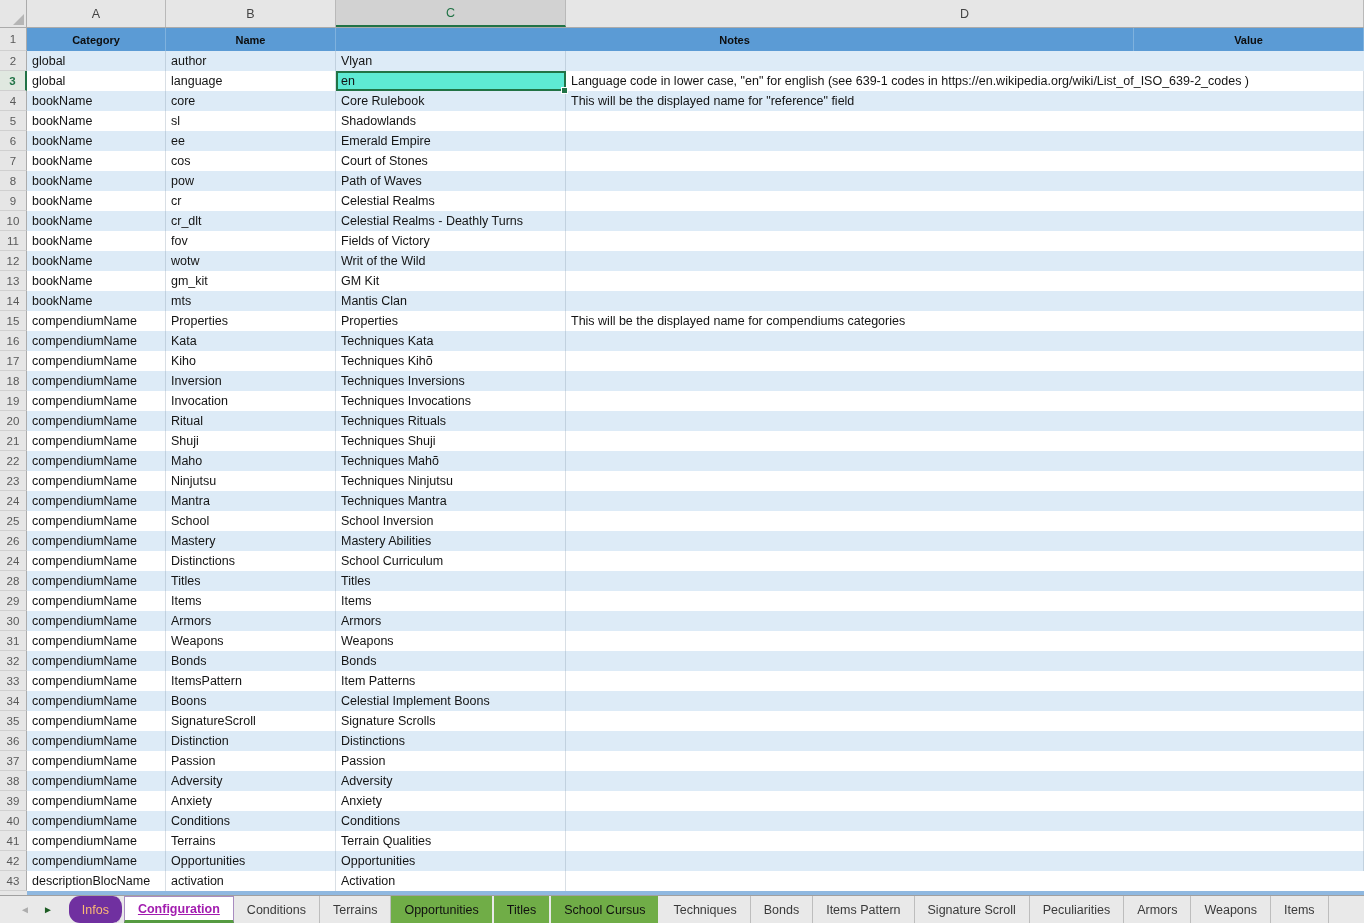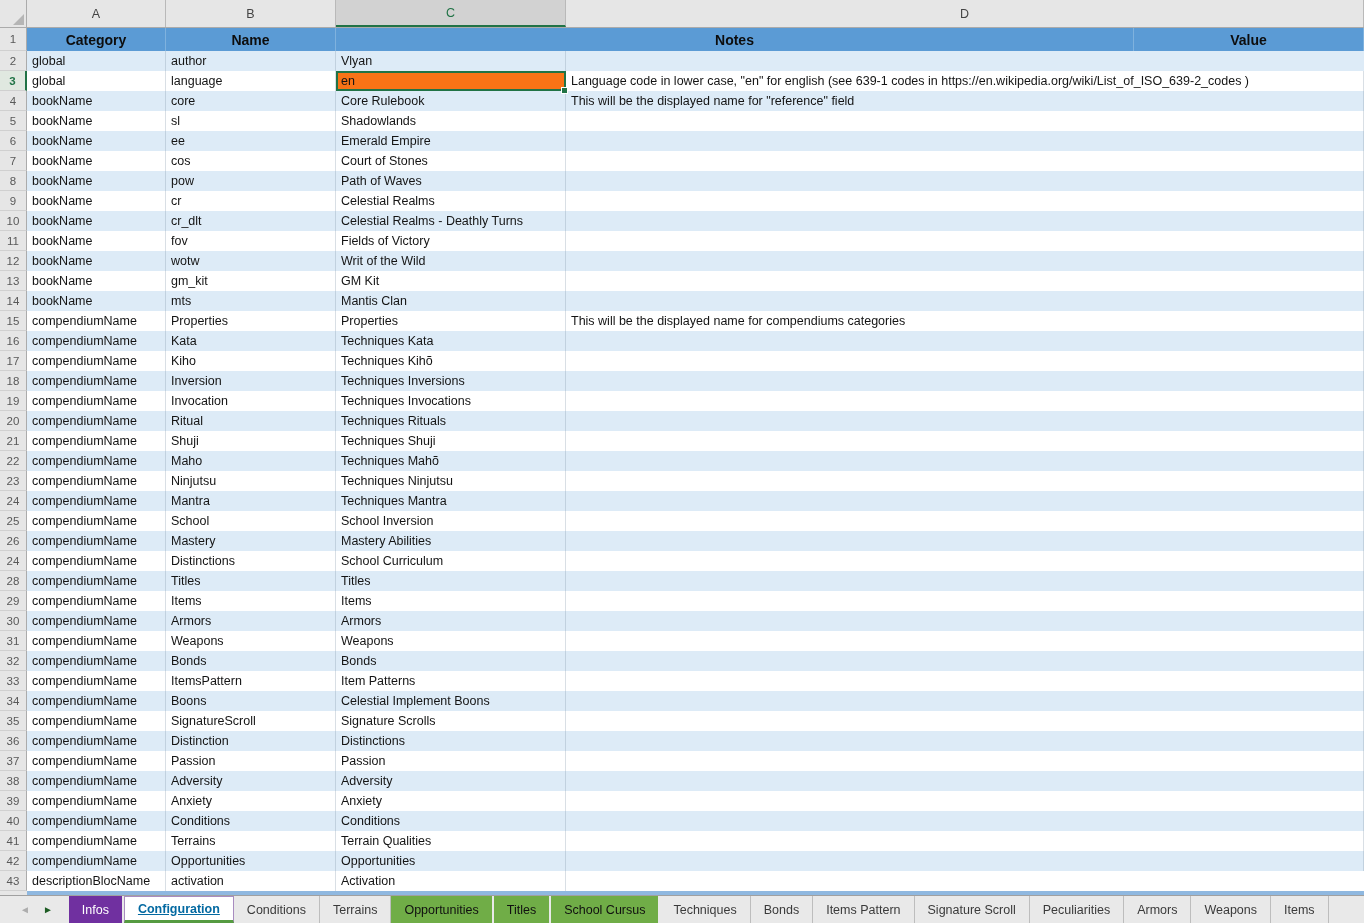--- a/index.html
+++ b/index.html
@@ -29,43 +29,43 @@
   .row{display:flex;height:20px;background:#fff;}
   .row.band{background:#DDEBF7;}
   .row.header-row{height:23px;}
   .rownum{width:27px;box-sizing:border-box;background:#E6E6E6;color:#595959;font-size:11.5px;
     display:flex;align-items:center;justify-content:center;
     border-right:1px solid #ABABAB;border-bottom:1px solid #D0D0D0;flex:none;}
   .rownum.sel{color:#217346;font-weight:bold;background:#E0E8E0;border-right:2px solid #217346;}
   .cell{box-sizing:border-box;display:flex;align-items:center;padding-left:5px;
     font-size:12.5px;color:#141414;white-space:nowrap;overflow:hidden;
     border-right:1px solid rgba(130,150,170,0.30);}
-  .thead-cell{background:#5B9BD5;font-weight:bold;font-size:14px;color:#0d0d0d;
+  .thead-cell{background:#5B9BD5;font-weight:bold;font-size:11px;color:#0d0d0d;
     justify-content:center;padding-left:0;border-right:1px solid #7FB2DE;}
   .selected-cell{outline:2px solid #217346;outline-offset:-2px;position:relative;z-index:2;
-    overflow:visible;background:#f97316;}
+    overflow:visible;background:#5eead4;}
   .selected-cell .fill-handle{position:absolute;right:-3px;bottom:-3px;width:5px;height:5px;
     background:#217346;border:1px solid #fff;z-index:3;}
 
   
   .row44strip{height:4px;background:#8FB8E0;border-left:27px solid #E6E6E6;box-sizing:border-box;}
 
   
   .tabbar{position:absolute;left:0;right:0;bottom:0;height:28px;background:#E9E9E9;
     border-top:1px solid #A0A0A0;display:flex;align-items:stretch;overflow:hidden;box-sizing:border-box;}
   .navarrows{display:flex;align-items:center;gap:13px;padding:0 16px 0 20px;flex:none;}
   .arrow{font-size:10px;line-height:1;cursor:default;}
   .arrow-prev{color:#ADADAD;}
   .arrow-next{color:#1D5C23;}
   .tabs{display:flex;align-items:stretch;}
   .tab{display:flex;align-items:center;padding:0 13px;font-size:12.5px;color:#3a3a3a;
     border-right:1px solid #BDBDBD;white-space:nowrap;box-sizing:border-box;}
   .tab.green{background:#70AD47;color:#101010;border-right:2px solid #E9E9E9;}
-  .tab.purple{background:#7030A0;color:#ffffff;border-right:2px solid #E9E9E9;}
-  .tab.active{background:#fff;font-weight:bold;color:#0369a1;text-decoration:underline;
+  .tab.purple{background:#7030A0;color:#fdba74;border-right:2px solid #E9E9E9;border-radius:11px;}
+  .tab.active{background:#fff;font-weight:bold;color:#a21caf;text-decoration:underline;
     border:1px solid #A88CC0;border-bottom:3px solid #569B41;}
 </style>
 </head>
 <body>
 
 <div class="sheet">
 
   <div class="colheaders" id="colheaders">
     <div class="corner">
       <div class="tri"></div>

